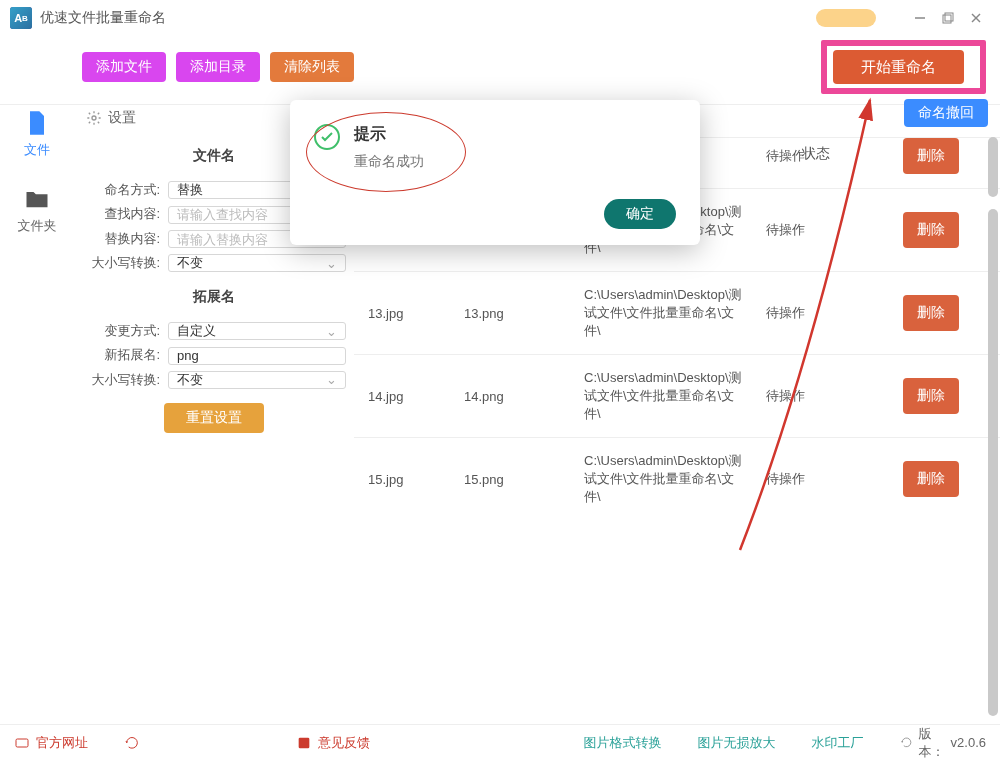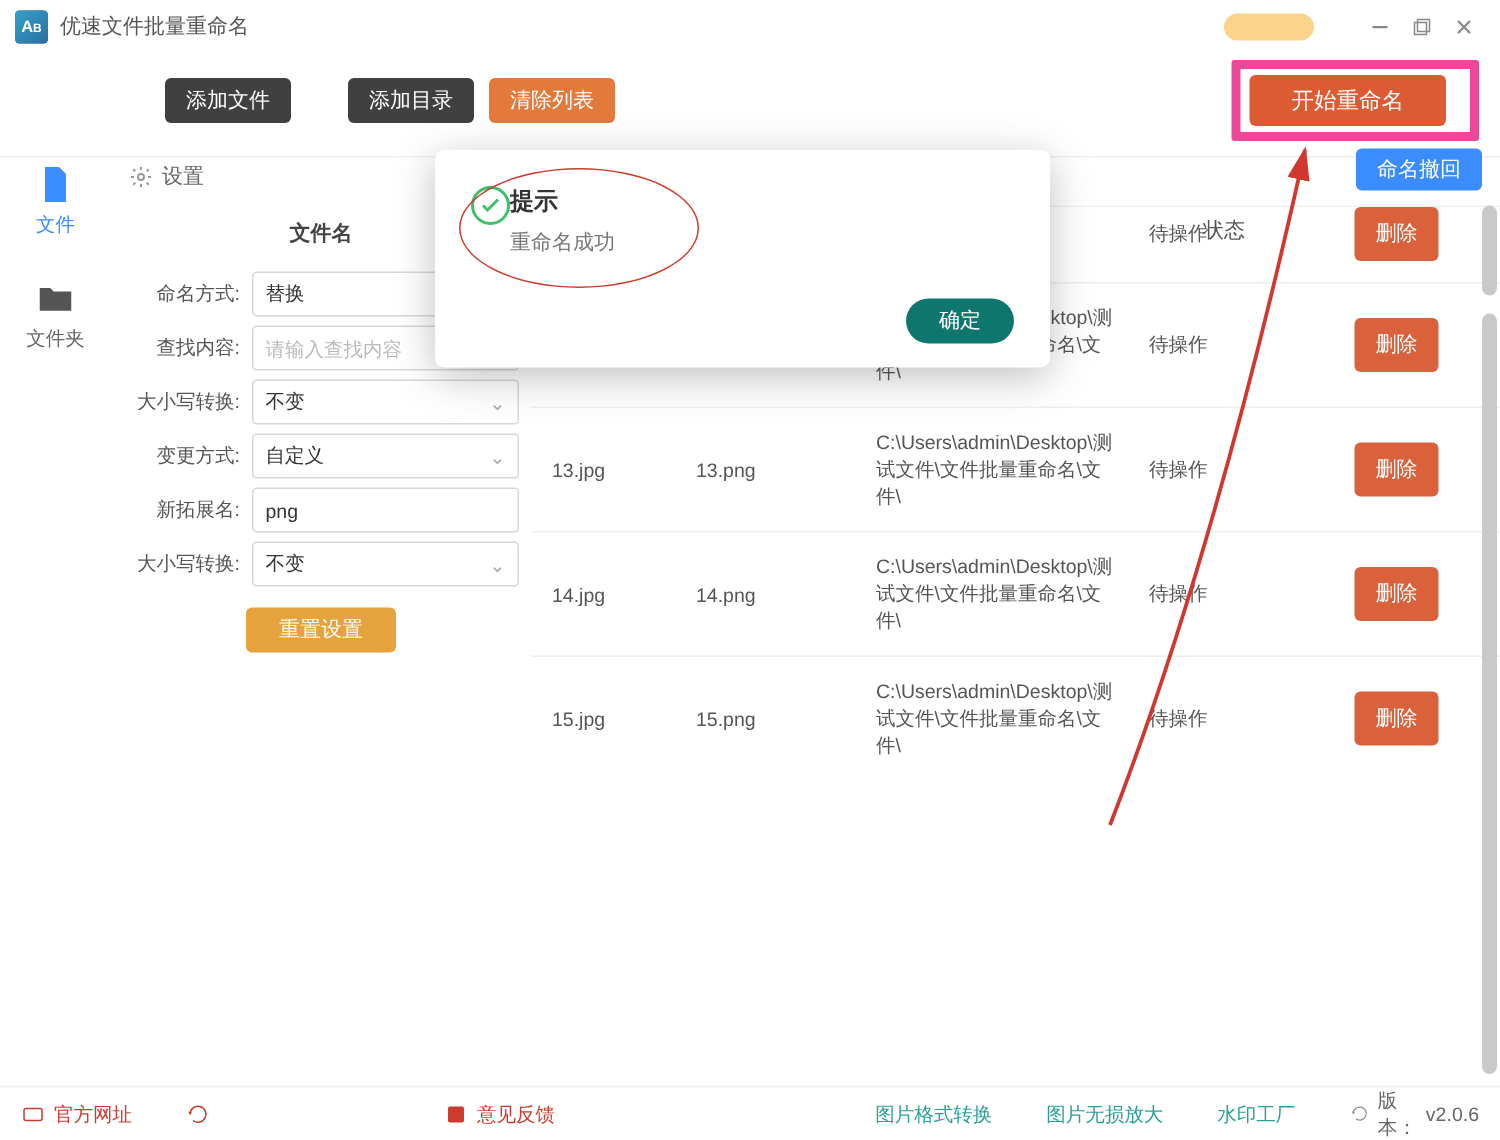--- a/index.html
+++ b/index.html
@@ -10,21 +10,21 @@
   .logo { width: 22px; height: 22px; background: #449; border-radius: 3px; margin-right: 8px; display:flex; align-items:center; justify-content:center; color:#fff; font-size:11px; font-weight:bold;}
   .logo-inner { position:relative; width:100%; height:100%; background:linear-gradient(135deg,#35a0c9,#2b6fa0); border-radius:3px; display:flex; align-items:center; justify-content:center; }
   .titlebar .spacer { flex: 1; }
   .pill { width:60px; height:18px; border-radius:9px; background:#fcd38a; margin-right:30px;}
   .win-btn { width: 28px; height: 28px; display: flex; align-items: center; justify-content: center; color: #888; }
   .win-btn svg { width:14px; height:14px; }
 
   
   .toolbar-row { display:flex; align-items:center; padding: 4px 14px 10px 82px; border-bottom:1px solid #eee; }
   .btn { display:inline-flex; align-items:center; justify-content:center; height:30px; padding:0 14px; border-radius:4px; font-size:14px; cursor:pointer; border:none; color:#fff; }
-  .btn-blue   { background:#404040;margin-left:28px; }
+  .btn-blue   { background:#d946ef; }
   .btn-orange { background:#e37a3c; }
   .toolbar-row .btn { margin-right:10px; }
   .toolbar-row .spacer { flex:1; }
   .start-wrap { border:6px solid #ec4899; padding:4px 6px; border-radius:2px; }
   .btn-start { background:#dc5b33; height:34px; padding:0 28px; font-size:15px; }
 
   
   .leftnav { position:absolute; left:0; top:95px; bottom:28px; width:74px; display:flex; flex-direction:column; align-items:center; padding-top:14px; gap:26px; }
   .leftnav .item { display:flex; flex-direction:column; align-items:center; gap:4px; font-size:13px; color:#666; }
   .leftnav .item.active { color:#3b8cff; }
@@ -35,21 +35,21 @@
   .settings { width:280px; padding:10px 8px 10px 8px; }
   .settings-header { display:flex; align-items:center; gap:6px; color:#666; font-size:14px; padding:4px 4px 10px 4px;}
   .settings-header .gear { width:16px; height:16px; }
   .section-title { text-align:center; font-size:14px; color:#444; font-weight:600; padding:10px 0 10px; }
   .undo-row { display:flex; justify-content:flex-end; padding: 4px 12px 6px 0;}
   .btn-undo { background:#3b8cff; height:28px; }
 
   .form-row { display:flex; align-items:center; margin:6px 0; }
   .form-row label { width:86px; text-align:right; font-size:13px; color:#555; padding-right:8px; }
   .form-row .control { flex:1; }
-  .inp, .sel { width:100%; height:30px; border:1px solid #d7d7d7; border-radius:3px; padding:0 8px; font-size:13px; color:#333; background:#fff; }
+  .inp, .sel { width:100%; height:18px; border:1px solid #d7d7d7; border-radius:3px; padding:0 8px; font-size:13px; color:#333; background:#fff; }
   .inp::placeholder { color:#bbb; }
   .sel { display:flex; align-items:center; justify-content:space-between; cursor:pointer;}
   .sel .chev { color:#aaa; }
   .btn-reset { background:#e6a23c; margin: 14px auto 0; display:block; padding:0 22px;}
 
   
   .tablearea { flex:1; position:relative; overflow:hidden; }
   .thead { display:flex; align-items:center; height:42px; font-size:14px; color:#555; padding-right:14px;}
   .thead > div { text-align:center; }
   .col-status { width:120px; }
@@ -70,21 +70,21 @@
   .footer { position:absolute; left:0; right:0; bottom:0; height:36px; border-top:1px solid #eee; display:flex; align-items:center; padding:0 14px; font-size:13px; color:#666; }
   .footer .lnk { display:flex; align-items:center; gap:6px; margin-right:36px; cursor:pointer; }
   .footer .lnk .ic { width:16px; height:16px; }
   .footer .spacer { flex:1; }
   .footer .ver { display:flex; align-items:center; gap:6px; }
   .red { color:#cc3b2e;text-align:center; }
   .teal { color:#2aa198; }
 
   
   .modal { position:absolute; left:290px; top:100px; width:410px; background:#fff; border-radius:6px; box-shadow:0 6px 28px rgba(0,0,0,0.25); padding:24px 24px 16px; }
-  .modal .mrow { display:flex; gap:0; }
+  .modal .mrow { display:flex; gap:14px; }
   .modal .check { width:26px; height:26px; border:2px solid #3fbf6a; border-radius:50%; display:flex; align-items:center; justify-content:center; color:#3fbf6a; flex-shrink:0;}
   .modal h3 { font-size:16px; color:#333; font-weight:600; margin-bottom:8px;}
   .modal p { font-size:14px; color:#777; }
   .modal .mfoot { display:flex; justify-content:flex-end; margin-top:28px;}
   .btn-ok { background:#0f766e; padding:0 22px;border-radius:15px; }
 
   
   .anno { position:absolute; pointer-events:none; }
   .ellipse { border:1px solid #cc3b2e; border-radius:50%; }
   .arrow-svg { position:absolute; }
@@ -169,29 +169,36 @@
         </div>
       </div>
     </div>
     <div class="form-row">
       <label>查找内容:</label>
       <div class="control">
         <input class="inp" placeholder="请输入查找内容" style="">
       </div>
     </div>
     <div class="form-row">
+      <label>替换内容:</label>
+      <div class="control">
+        <input class="inp" placeholder="请输入替换内容" style="">
+      </div>
+    </div>
+    <div class="form-row">
       <label>大小写转换:</label>
       <div class="control">
         <div class="sel">
           <span>不变</span>
           <span class="chev">⌄</span>
         </div>
       </div>
     </div>
 
+    <div class="section-title">拓展名</div>
 
     <div class="form-row">
       <label>变更方式:</label>
       <div class="control">
         <div class="sel">
           <span>自定义</span>
           <span class="chev">⌄</span>
         </div>
       </div>
     </div>

